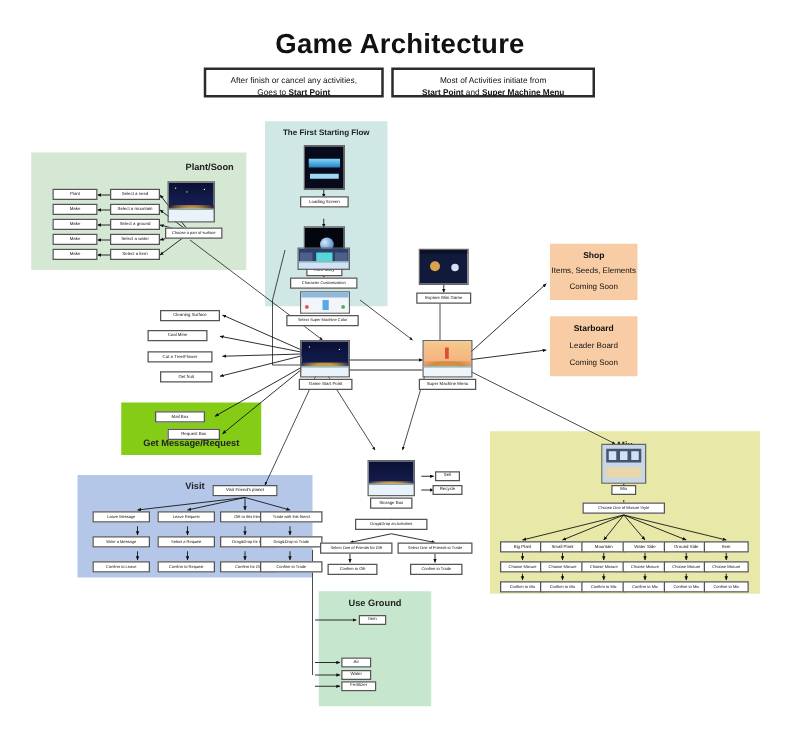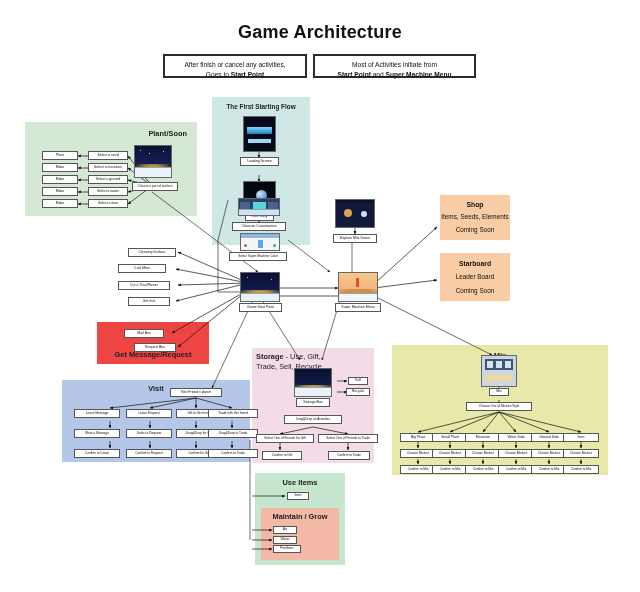--- a/index.html
+++ b/index.html
@@ -1,37 +1,37 @@
 <!DOCTYPE html>
 <html><head>
 <meta charset="utf-8">
 <style>
   html,body{margin:0;padding:0;background:#ffffff;}
   body{width:640px;height:592px;font-family:"Liberation Sans",sans-serif;color:#111;}
   #page{position:relative;width:640px;height:592px;overflow:hidden;background:#fff;}
 
   .title{position:absolute;left:0;top:22px;width:640px;text-align:center;
-         font-size:18px;font-weight:bold;letter-spacing:.2px;}
+         font-size:22px;font-weight:bold;letter-spacing:.2px;}
 
   .note{position:absolute;border:2px solid #2b2b2b;background:#fff;
         text-align:center;font-size:6.6px;line-height:1.5;padding:4px 6px;
         box-sizing:border-box;}
   .note b{font-weight:bold;}
   #note-left{left:163px;top:54px;width:144px;height:24px;}
   #note-right{left:313px;top:54px;width:163px;height:24px;}
 
   
   .panel{position:absolute;box-sizing:border-box;}
   .panel .ptitle{position:absolute;font-size:7.4px;font-weight:bold;color:#222;white-space:nowrap;}
   .panel .psub{font-weight:normal;}
 
   #panel-plant{left:25px;top:122px;width:172px;height:94px;background:#d5e8d4;}
   #panel-flow{left:212px;top:97px;width:98px;height:148px;background:#cfe8e6;}
   #panel-elements{left:97px;top:237px;width:112px;height:72px;background:#cfe7f5;}
-  #panel-message{left:97px;top:322px;width:112px;height:42px;background:#ef4444;}
+  #panel-message{left:97px;top:322px;width:112px;height:42px;background:#84cc16;}
   #panel-visit{left:62px;top:380px;width:188px;height:82px;background:#b5c7e8;}
   #panel-storage{left:252px;top:348px;width:122px;height:115px;background:#f3dce8;}
   #panel-mix{left:392px;top:345px;width:216px;height:130px;background:#e8e8a8;}
   #panel-useitems{left:255px;top:473px;width:90px;height:92px;background:#c7e6ce;}
   #panel-maintain{left:261px;top:508px;width:78px;height:52px;background:#f4b8a7;}
   #panel-shop{left:440px;top:195px;width:70px;height:45px;background:#f8cda5;}
   #panel-star{left:440px;top:253px;width:70px;height:48px;background:#f8cda5;}
 
   .panelbox-text{position:absolute;left:0;width:100%;text-align:center;font-size:6.4px;line-height:1.45;}
   .panelbox-title{position:absolute;left:0;width:100%;text-align:center;font-size:6.8px;font-weight:bold;}
@@ -79,38 +79,29 @@
 
 
   <div class="panel" id="panel-message">
     <div class="ptitle" style="left:0;bottom:5px;width:112px;text-align:center;">Get Message/Request</div>
   </div>
 
   <div class="panel" id="panel-visit">
     <div class="ptitle" style="left:0;top:4px;width:188px;text-align:center;">Visit</div>
   </div>
 
-  <div class="panel" id="panel-storage">
-    <div class="ptitle" style="left:4px;top:4px;width:114px;text-align:left;line-height:1.35;">
-      <span>Storage</span><span class="psub"> - Use, Gift,</span><br>
-      <span class="psub">Trade, Sell, Recycle</span>
-    </div>
-  </div>
 
   <div class="panel" id="panel-mix">
     <div class="ptitle" style="left:0;top:6px;width:216px;text-align:center;">Mix</div>
   </div>
 
   <div class="panel" id="panel-useitems">
-    <div class="ptitle" style="left:0;top:5px;width:90px;text-align:center;">Use Items</div>
-  </div>
-
-  <div class="panel" id="panel-maintain">
-    <div class="ptitle" style="left:0;top:4px;width:78px;text-align:center;">Maintain / Grow</div>
-  </div>
+    <div class="ptitle" style="left:0;top:5px;width:90px;text-align:center;">Use Ground</div>
+  </div>
+
 
   <div class="panel" id="panel-shop">
     <div class="panelbox-title" style="top:6px;">Shop</div>
     <div class="panelbox-text" style="top:17px;">Items, Seeds, Elements</div>
     <div class="panelbox-text" style="top:30px;">Coming Soon</div>
   </div>
 
   <div class="panel" id="panel-star">
     <div class="panelbox-title" style="top:7px;">Starboard</div>
     <div class="panelbox-text" style="top:19px;">Leader Board</div>

